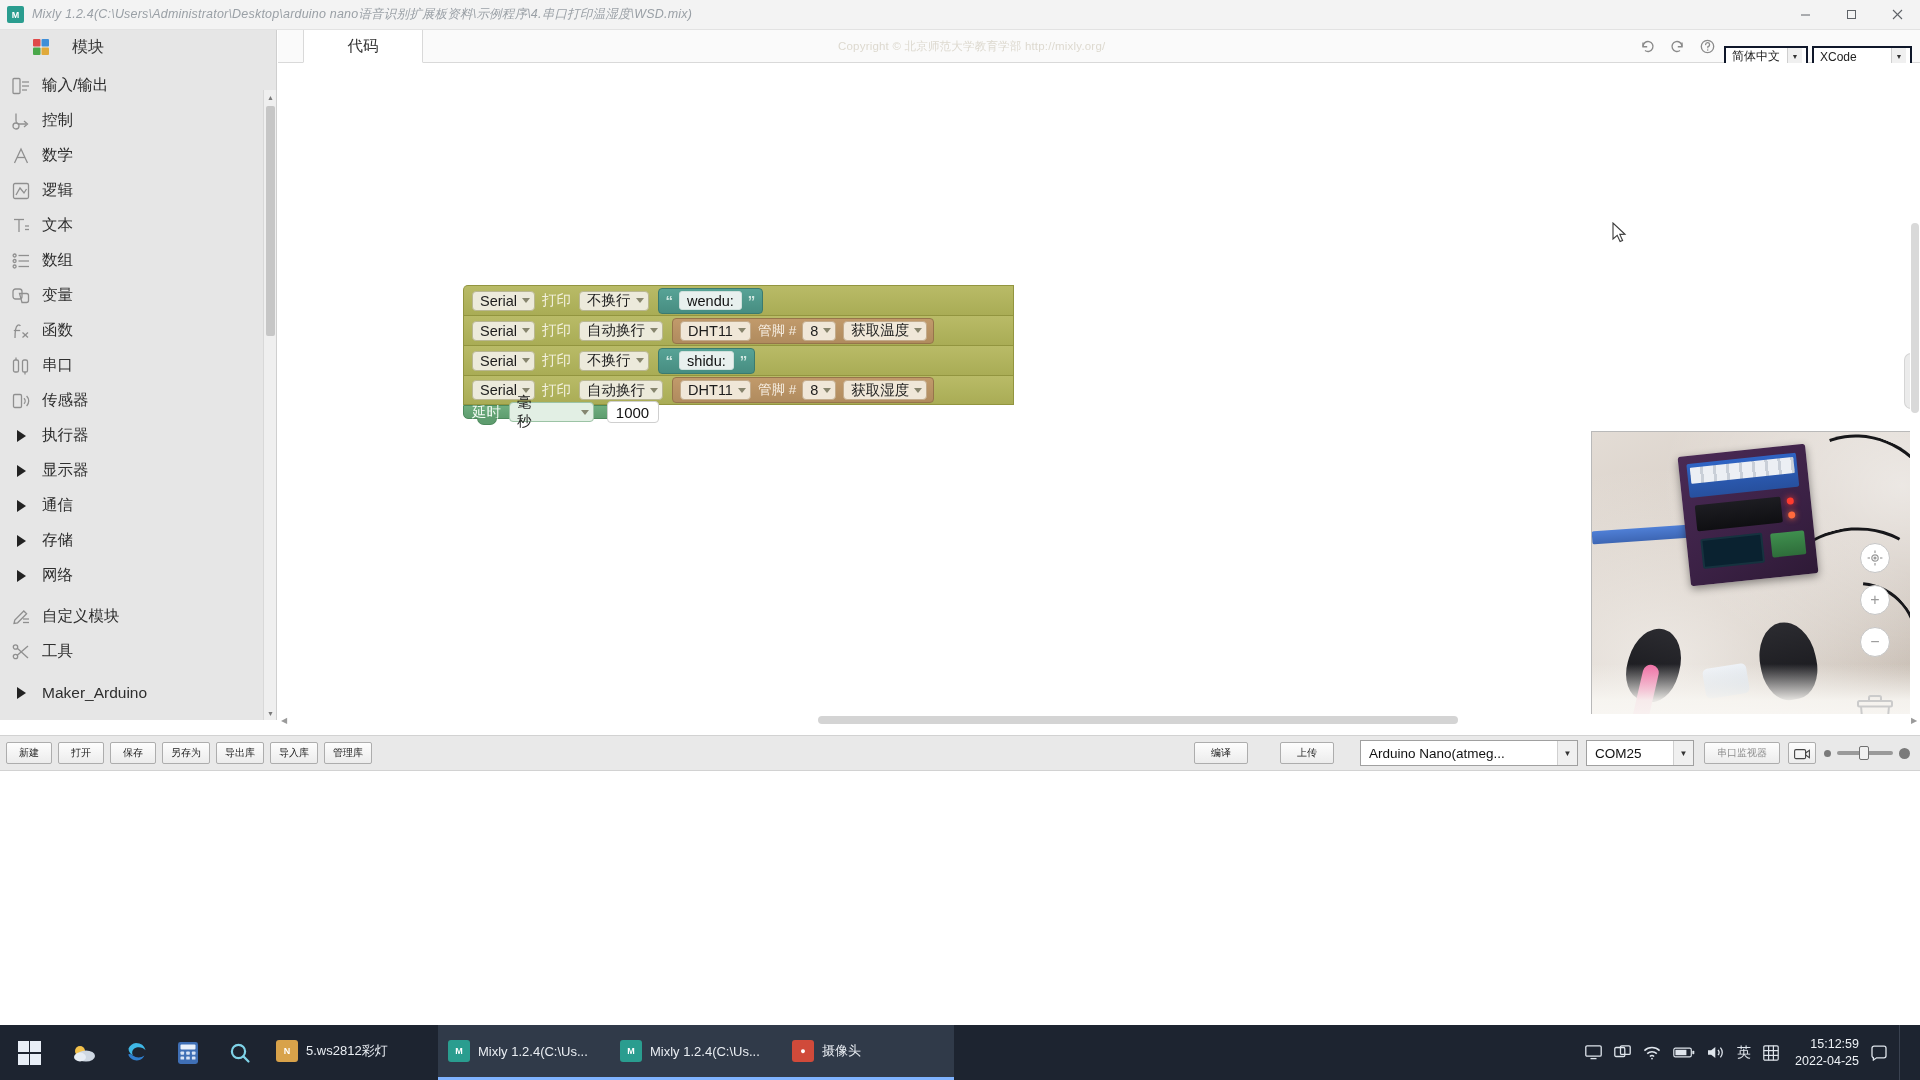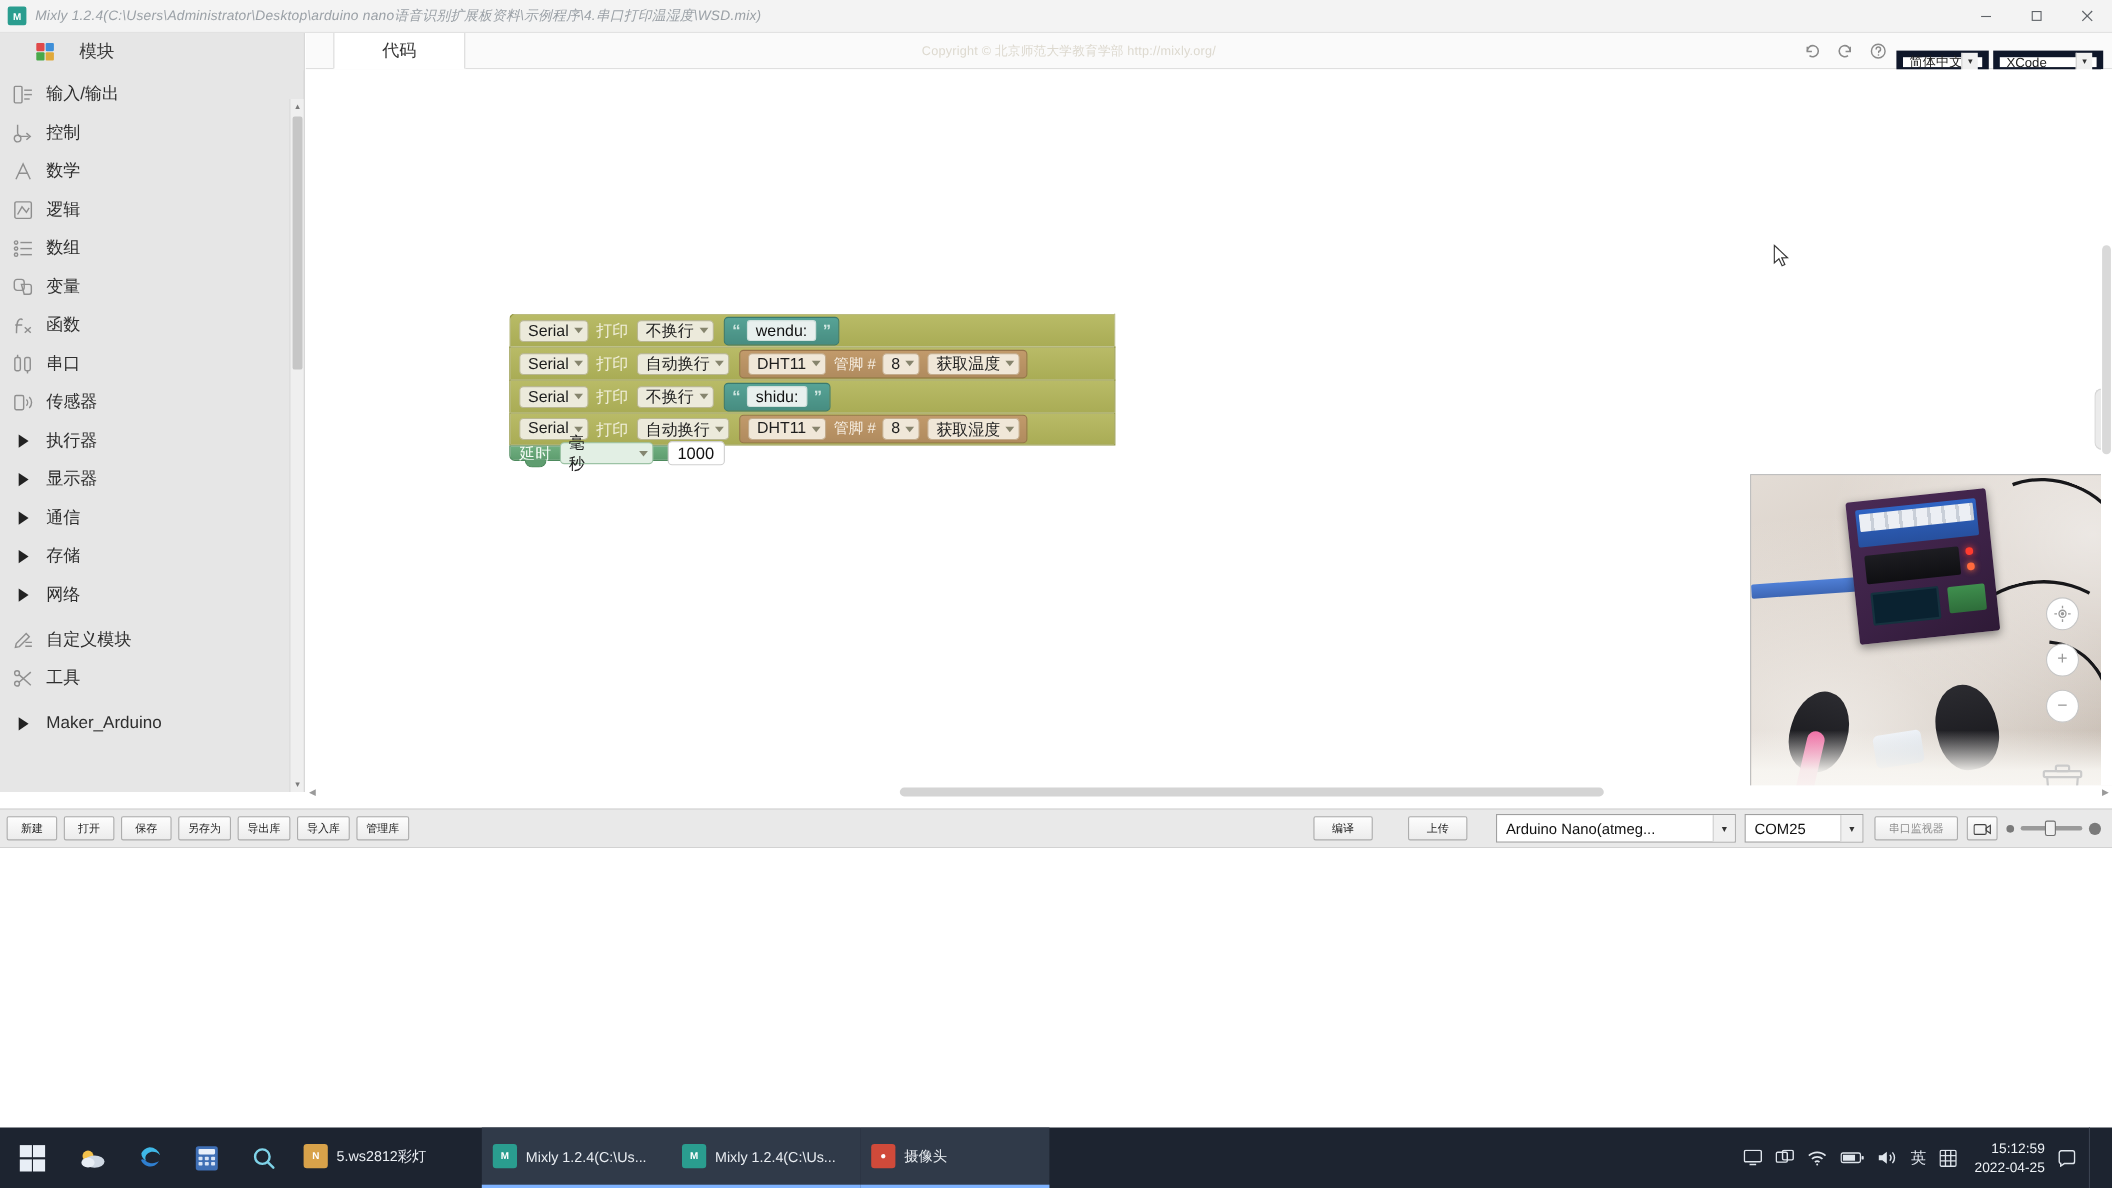--- a/index.html
+++ b/index.html
@@ -103,21 +103,21 @@
   .tb-right {
     position:absolute; right:4px; top:0; height:33px;
     display:flex; align-items:center; gap:4px;
   }
   .icon-btn {
     width:26px; height:26px; display:flex; align-items:center;
     justify-content:center; color:#8a8a8a; border-radius:3px;
   }
   .combo {
     height:21px; min-width:84px; background:#fff;
-    border:6px solid #0f172a; display:flex; align-items:center;
+    border:2px solid #0f172a; display:flex; align-items:center;
     padding:0 4px 0 6px; font-size:12px; color:#222;margin-top:20px;
   }
   .combo .cv { white-space:nowrap; overflow:hidden; }
   .combo .car {
     margin-left:auto; width:15px; height:17px; background:#f0f0f0;
     border-left:1px solid #cfcfcf; display:flex; align-items:center;
     justify-content:center; font-size:7px; color:#333;
   }
   .combo.lang { width:82px; }
   .combo.xcode { width:100px; margin-right:4px; }
@@ -484,20 +484,31 @@
           <span class="sb-lbl">数学</span>
         </div>
         <div class="sb-item">
           <span class="sb-ico">
             <svg width="20" height="20" viewBox="0 0 20 20" fill="none" stroke="#5b5b5b" stroke-width="1.3">
               <rect x="2.5" y="2.5" width="15" height="15" rx="1.5"></rect>
               <polyline points="5,14 9,7 13,12 15.5,8"></polyline>
             </svg>
           </span>
           <span class="sb-lbl">逻辑</span>
+        </div>
+        <div class="sb-item">
+          <span class="sb-ico">
+            <svg width="20" height="20" viewBox="0 0 20 20" fill="none" stroke="#5b5b5b" stroke-width="1.3">
+              <line x1="3" y1="3.5" x2="13" y2="3.5"></line>
+              <line x1="8" y1="3.5" x2="8" y2="16"></line>
+              <line x1="14" y1="10" x2="18" y2="10"></line>
+              <line x1="14" y1="13.5" x2="18" y2="13.5"></line>
+            </svg>
+          </span>
+          <span class="sb-lbl">文本</span>
         </div>
         <div class="sb-item">
           <span class="sb-ico">
             <svg width="20" height="20" viewBox="0 0 20 20" fill="none" stroke="#5b5b5b" stroke-width="1.3">
               <circle cx="3.6" cy="4.5" r="1.5"></circle>
               <circle cx="3.6" cy="10" r="1.5"></circle>
               <circle cx="3.6" cy="15.5" r="1.5"></circle>
               <line x1="7.5" y1="4.5" x2="18" y2="4.5"></line>
               <line x1="7.5" y1="10" x2="18" y2="10"></line>
               <line x1="7.5" y1="15.5" x2="18" y2="15.5"></line>

